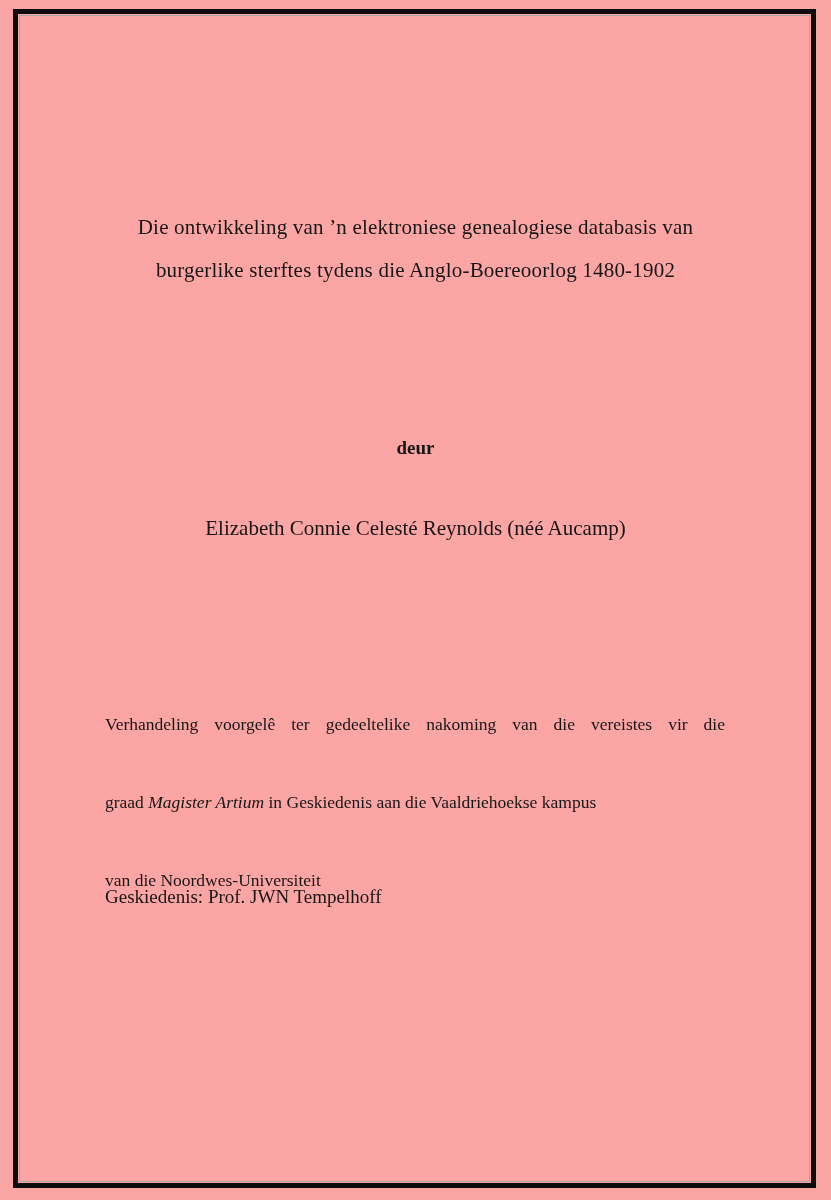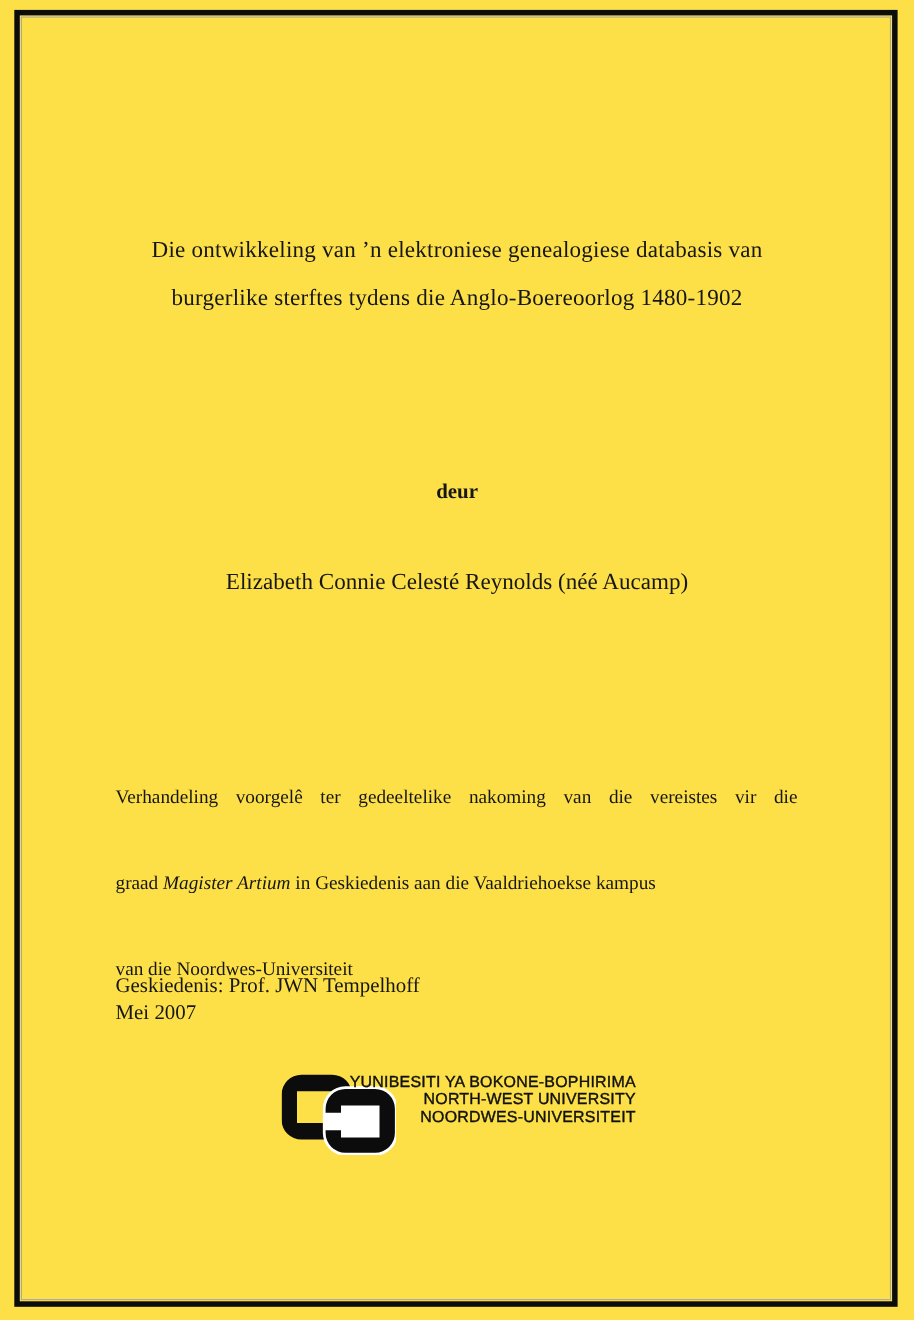--- a/index.html
+++ b/index.html
@@ -1,18 +1,18 @@
 <!DOCTYPE html>
 <html><head>
 <meta charset="utf-8">
 <style>
   html,body { margin:0; padding:0; background:#ffffff; }
   .page {
     position:relative; width:831px; height:1200px;
-    background:#fde047; overflow:hidden;
+    background:#fca5a5; overflow:hidden;
     font-family:"Liberation Serif", serif; color:#161616;
   }
   .frame {
     position:absolute; left:13px; top:9px; width:803px; height:1179px;
     border:5px solid #0c0c0c; box-sizing:border-box;
   }
   .frame-inner {
     position:absolute; inset:1px; border:1px solid #a8a8a8;
   }
   .abs { position:absolute; }
@@ -67,34 +67,16 @@
   <div class="abs statement">
     <div class="just">Verhandeling voorgelê ter gedeeltelike nakoming van die vereistes vir die</div>
     <div><span>graad </span><span class="ital">Magister Artium</span><span> in Geskiedenis aan die Vaaldriehoekse kampus</span></div>
     <div>van die Noordwes-Universiteit</div>
   </div>
 
   <div class="abs author">Elizabeth Connie Celesté Reynolds (néé Aucamp)</div>
 
   <div class="abs supervisor">
     <div>Geskiedenis: Prof. JWN Tempelhoff</div>
-    <div>Mei 2007</div>
   </div>
 
-  <div class="abs logo">
-    <svg class="logo-emblem" width="104" height="78" viewBox="0 0 104 78" xmlns="http://www.w3.org/2000/svg">
-
-      <path fill-rule="evenodd" fill="#0c0c0c" d="M18,5 H46 A18,18 0 0 1 64,23 V46 A18,18 0 0 1 46,64 H18 A18,18 0 0 1 0,46 V23 A18,18 0 0 1 18,5 Z
-               M14,20 H48 V26.5 H64 V42.5 H48 V49 H14 Z"></path>
-
-      <path fill="#ffffff" stroke="#ffffff" stroke-width="5" d="M58,18 H85 A18,18 0 0 1 103,36 V58 A18,18 0 0 1 85,76 H58 A18,18 0 0 1 40,58 V36 A18,18 0 0 1 58,18 Z"></path>
-
-      <path fill-rule="evenodd" fill="#0c0c0c" d="M58,18 H85 A18,18 0 0 1 103,36 V58 A18,18 0 0 1 85,76 H58 A18,18 0 0 1 40,58 V36 A18,18 0 0 1 58,18 Z
-               M40,39.5 H54 V33 H89 V62 H54 V55.5 H40 Z"></path>
-    </svg>
-    <div class="logo-text">
-      <div>YUNIBESITI YA BOKONE-BOPHIRIMA</div>
-      <div>NORTH-WEST UNIVERSITY</div>
-      <div>NOORDWES-UNIVERSITEIT</div>
-    </div>
-  </div>
 
 </div>
 
 </body></html>

